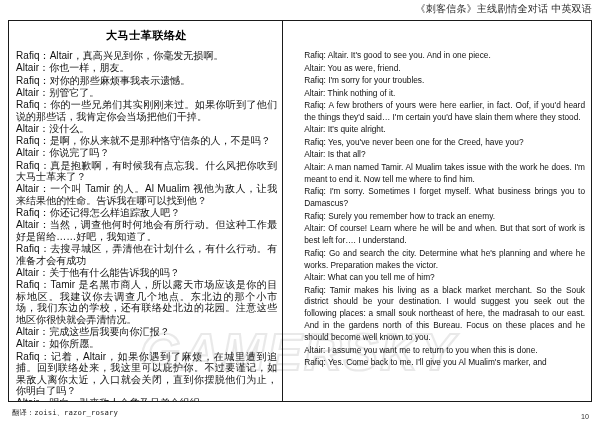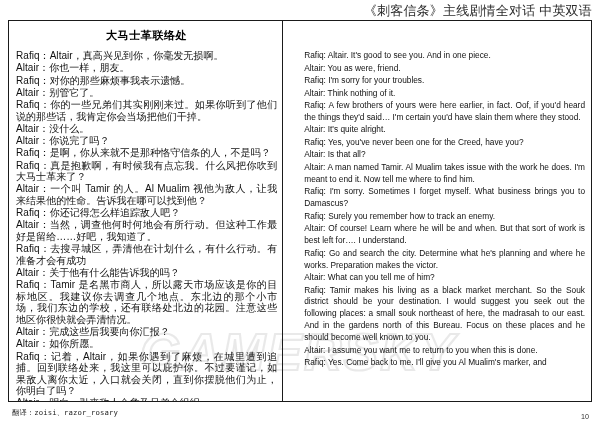--- a/index.html
+++ b/index.html
@@ -15,21 +15,21 @@
     overflow: hidden;
     font-family: "Liberation Sans", "DejaVu Sans", sans-serif;
     color: #0a0a0a;
   }
 
   
   .page-header {
     position: absolute;
     top: 2px;
     right: 8px;
-    font-size: 13px;
+    font-size: 10px;
     letter-spacing: 0.2px;
     color: #2a2a2a;
     white-space: nowrap;
   }
 
   
   .watermark {
     position: absolute;
     left: 140px;
     top: 318px;
@@ -141,22 +141,22 @@
 
   <div class="col col-zh">
     <div class="section-title">大马士革联络处</div>
     <div class="zh-lines">
       <p>Rafiq：Altair，真高兴见到你，你毫发无损啊。</p>
       <p>Altair：你也一样，朋友。</p>
       <p>Rafiq：对你的那些麻烦事我表示遗憾。</p>
       <p>Altair：别管它了。</p>
       <p>Rafiq：你的一些兄弟们其实刚刚来过。如果你听到了他们说的那些话，我肯定你会当场把他们干掉。</p>
       <p>Altair：没什么。</p>
+      <p>Rafiq：是啊，你从来就不是那种恪守信条的人，不是吗？</p>
       <p>Altair：你说完了吗？</p>
-      <p>Rafiq：是啊，你从来就不是那种恪守信条的人，不是吗？</p>
       <p>Rafiq：真是抱歉啊，有时候我有点忘我。什么风把你吹到大马士革来了？</p>
       <p>Altair：一个叫 Tamir 的人。Al Mualim 视他为敌人，让我来结果他的性命。告诉我在哪可以找到他？</p>
       <p>Rafiq：你还记得怎么样追踪敌人吧？</p>
       <p>Altair：当然，调查他何时何地会有所行动。但这种工作最好是留给……好吧，我知道了。</p>
       <p>Rafiq：去搜寻城区，弄清他在计划什么，有什么行动。有准备才会有成功</p>
       <p>Altair：关于他有什么能告诉我的吗？</p>
       <p>Rafiq：Tamir 是名黑市商人，所以露天市场应该是你的目标地区。我建议你去调查几个地点。东北边的那个小市场，我们东边的学校，还有联络处北边的花园。注意这些地区你很快就会弄清情况。</p>
       <p>Altair：完成这些后我要向你汇报？</p>
       <p>Altair：如你所愿。</p>
       <p>Rafiq：记着，Altair，如果你遇到了麻烦，在城里遭到追捕。回到联络处来，我这里可以庇护你。不过要谨记，如果敌人离你太近，入口就会关闭，直到你摆脱他们为止，你明白了吗？</p>

